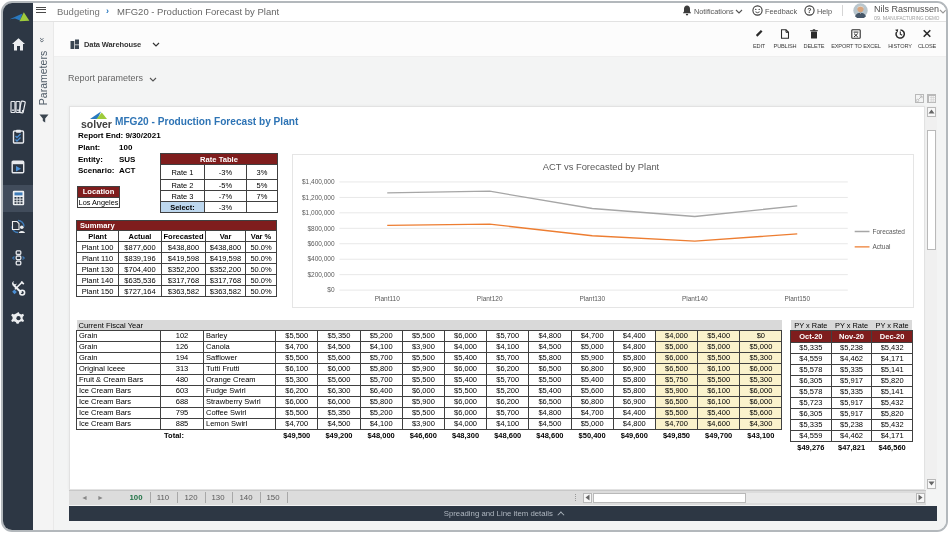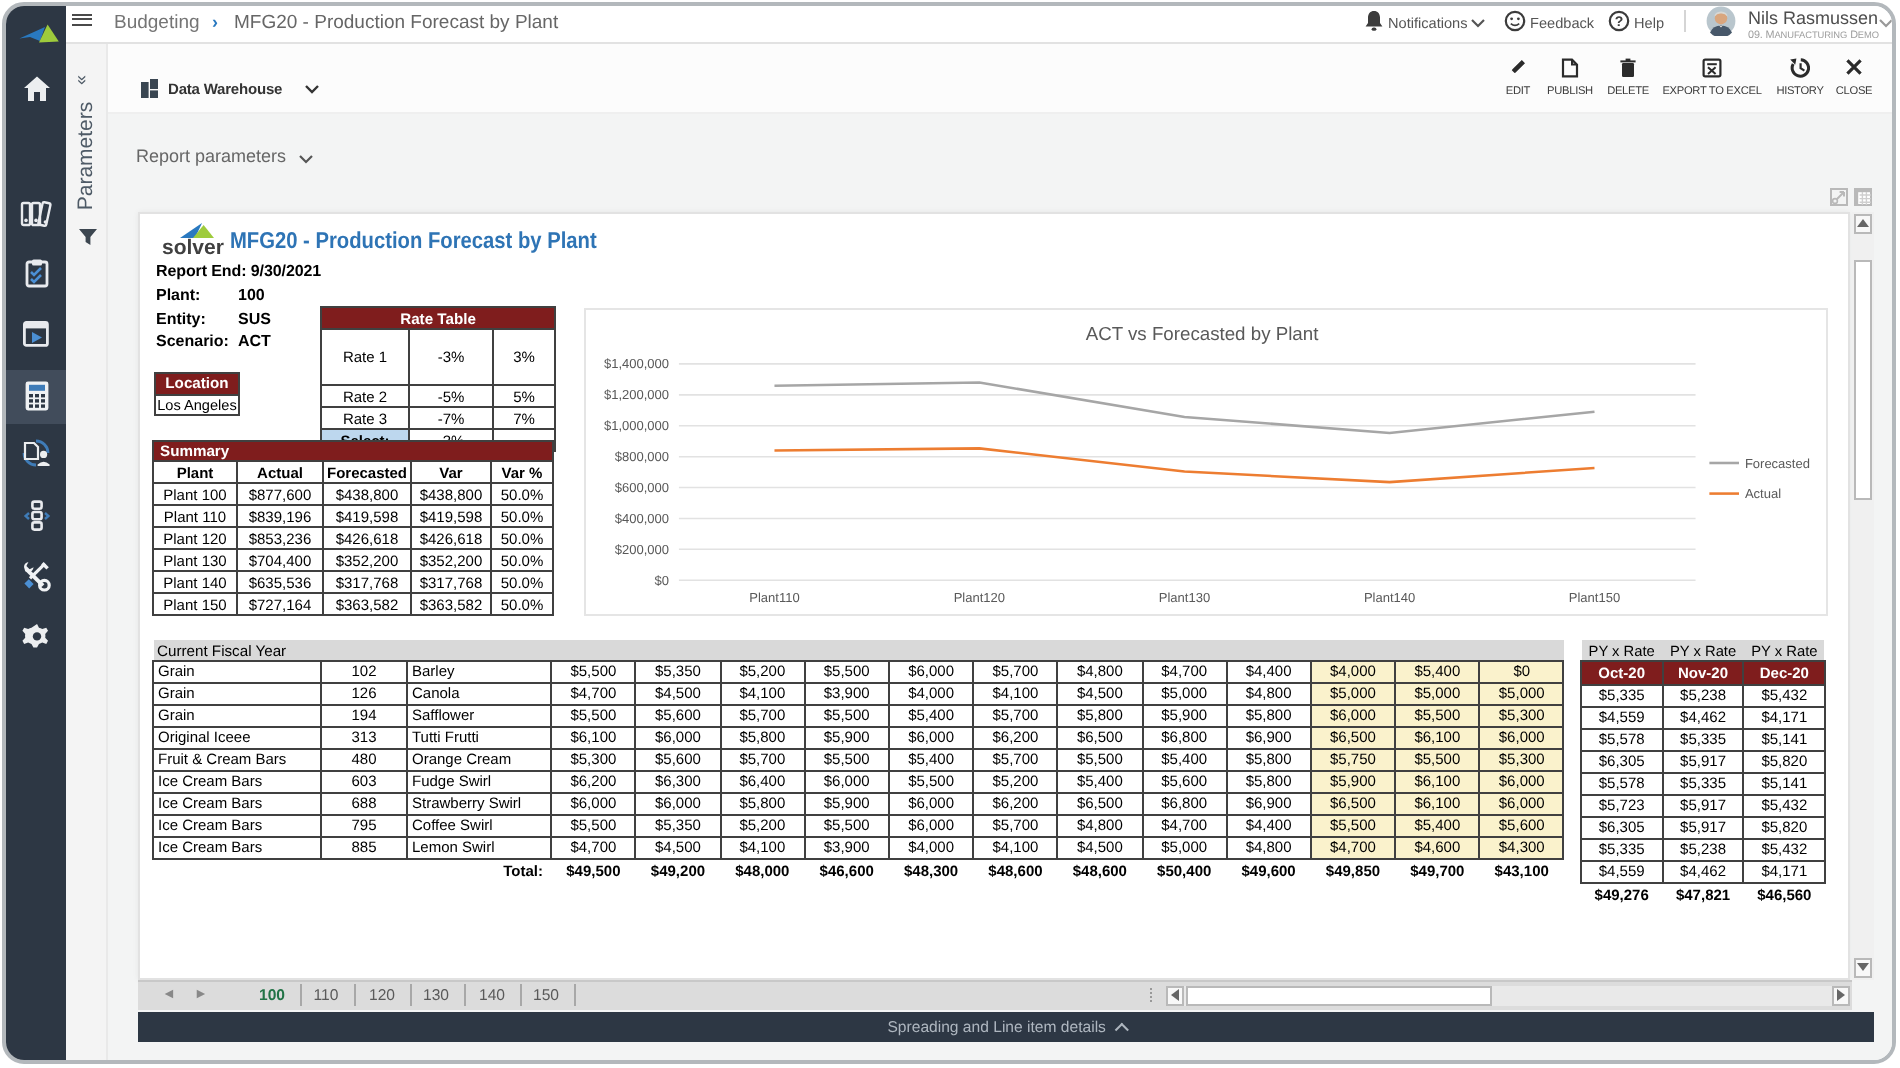--- a/index.html
+++ b/index.html
@@ -13,21 +13,21 @@
 #pstrip{position:absolute;left:33px;top:22px;width:21px;height:509px;background:#f4f4f4;border-right:1px solid #e9e9e9}
 #content{position:absolute;left:54px;top:22px;width:893px;height:509px;background:#f3f4f4}
 #row1{position:absolute;left:54px;top:22px;width:893px;height:35px;background:#fcfcfc;border-bottom:1px solid #efefef}
 #report{position:absolute;left:69px;top:106px;width:856px;height:384px;background:#fff;border:1px solid #e2e2e2;box-shadow:0 0 3px rgba(0,0,0,.06)}
 .vline{position:absolute;width:1px;background:#ccc}
 table{border-collapse:collapse;table-layout:fixed;position:absolute;font-family:"Liberation Sans",sans-serif}
 td{overflow:hidden;white-space:nowrap;padding:0;font-size:7.5px;color:#000;text-align:center;vertical-align:middle}
 .xl td{border:1px solid #404040}
 .bh{background:#7f1d1d;color:#fff;font-weight:bold}
 .l{text-align:left;padding-left:2px}
-.r{text-align:right;padding-right:2px}
+.r{text-align:center;padding-right:2px}
 .yel{background:#FAF2CC}
 .sel{background:#BDD7EE;font-weight:bold}
 .actlbl{position:absolute;font-size:5.6px;color:#3c3c3c;text-align:center;letter-spacing:-0.15px;white-space:nowrap;transform:translateX(-50%)}
 .actic{position:absolute;transform:translateX(-50%)}
 .tabtxt{position:absolute;font-size:7.8px;color:#5a5a5a;transform:translateX(-50%)}
 .sb{position:absolute;background:#f8f8f8;border:1px solid #b9b9b9;display:flex;align-items:center;justify-content:center}
 </style>
 </head>
 <body>
 <div id="win">
@@ -245,21 +245,21 @@
 <table class="xl" style="left:160px;top:153px;width:117px">
  <colgroup>
           <col style="width:44px">
           <col style="width:42px">
           <col style="width:31px">
         </colgroup>
  <tbody>
           <tr style="height:11px">
             <td colspan="3" class="bh" style="font-size:7.6px">Rate Table</td>
           </tr>
- <tr style="height:28px">
+ <tr style="height:15px">
             <td>Rate 1</td>
             <td>-3%</td>
             <td>3%</td>
           </tr>
  <tr style="height:11px">
             <td>Rate 2</td>
             <td>-5%</td>
             <td>5%</td>
           </tr>
  <tr style="height:11px">
@@ -311,27 +311,20 @@
             <td>$877,600</td>
             <td>$438,800</td>
             <td>$438,800</td>
             <td>50.0%</td>
           </tr>
  <tr style="height:11px">
             <td>Plant 110</td>
             <td>$839,196</td>
             <td>$419,598</td>
             <td>$419,598</td>
-            <td>50.0%</td>
-          </tr>
- <tr style="height:11px">
-            <td>Plant 120</td>
-            <td>$853,236</td>
-            <td>$426,618</td>
-            <td>$426,618</td>
             <td>50.0%</td>
           </tr>
  <tr style="height:11px">
             <td>Plant 130</td>
             <td>$704,400</td>
             <td>$352,200</td>
             <td>$352,200</td>
             <td>50.0%</td>
           </tr>
  <tr style="height:11px">

